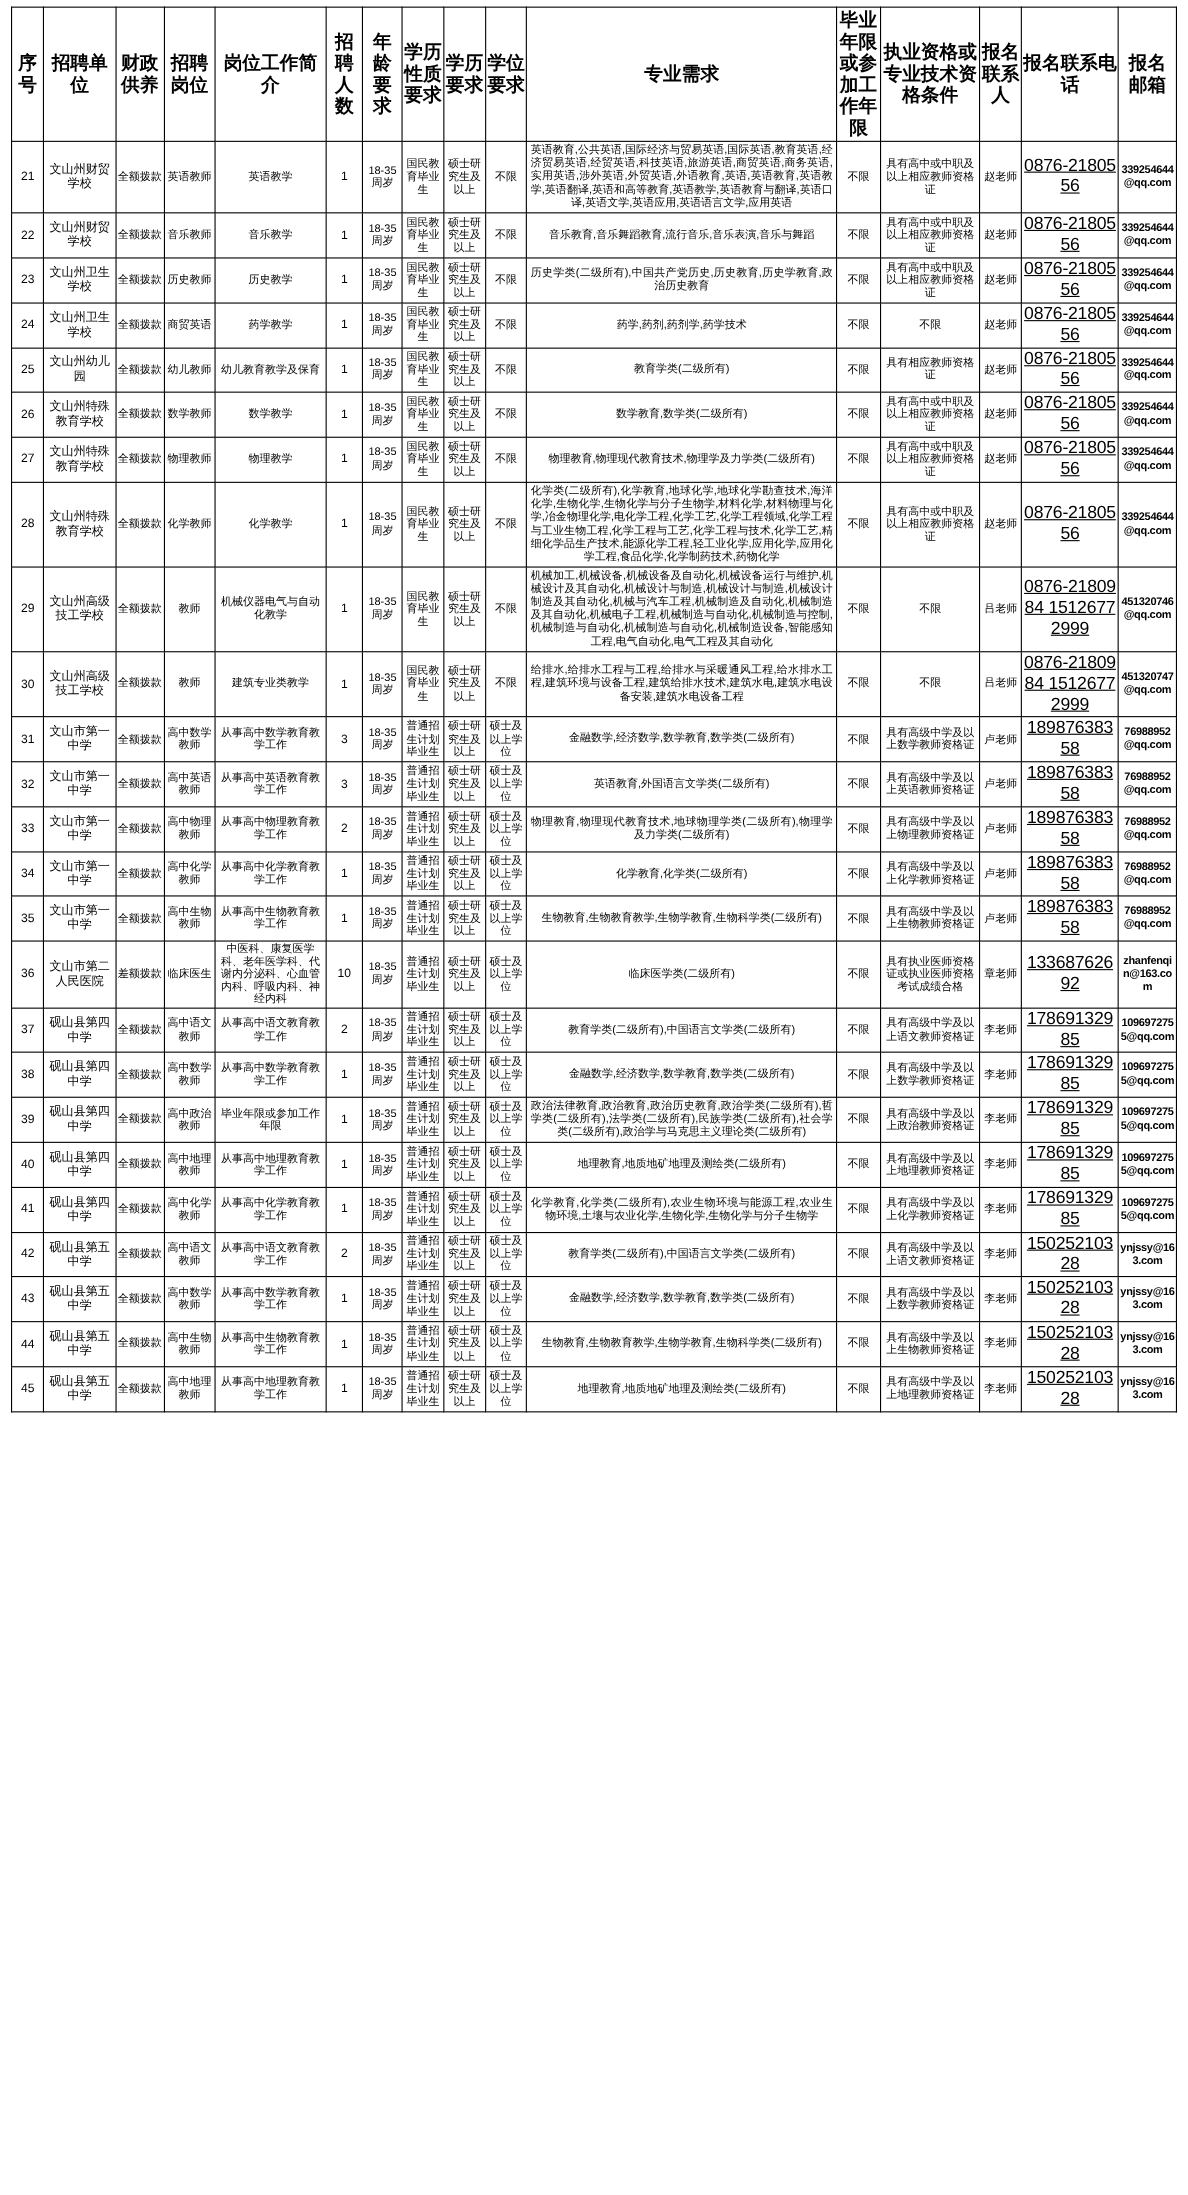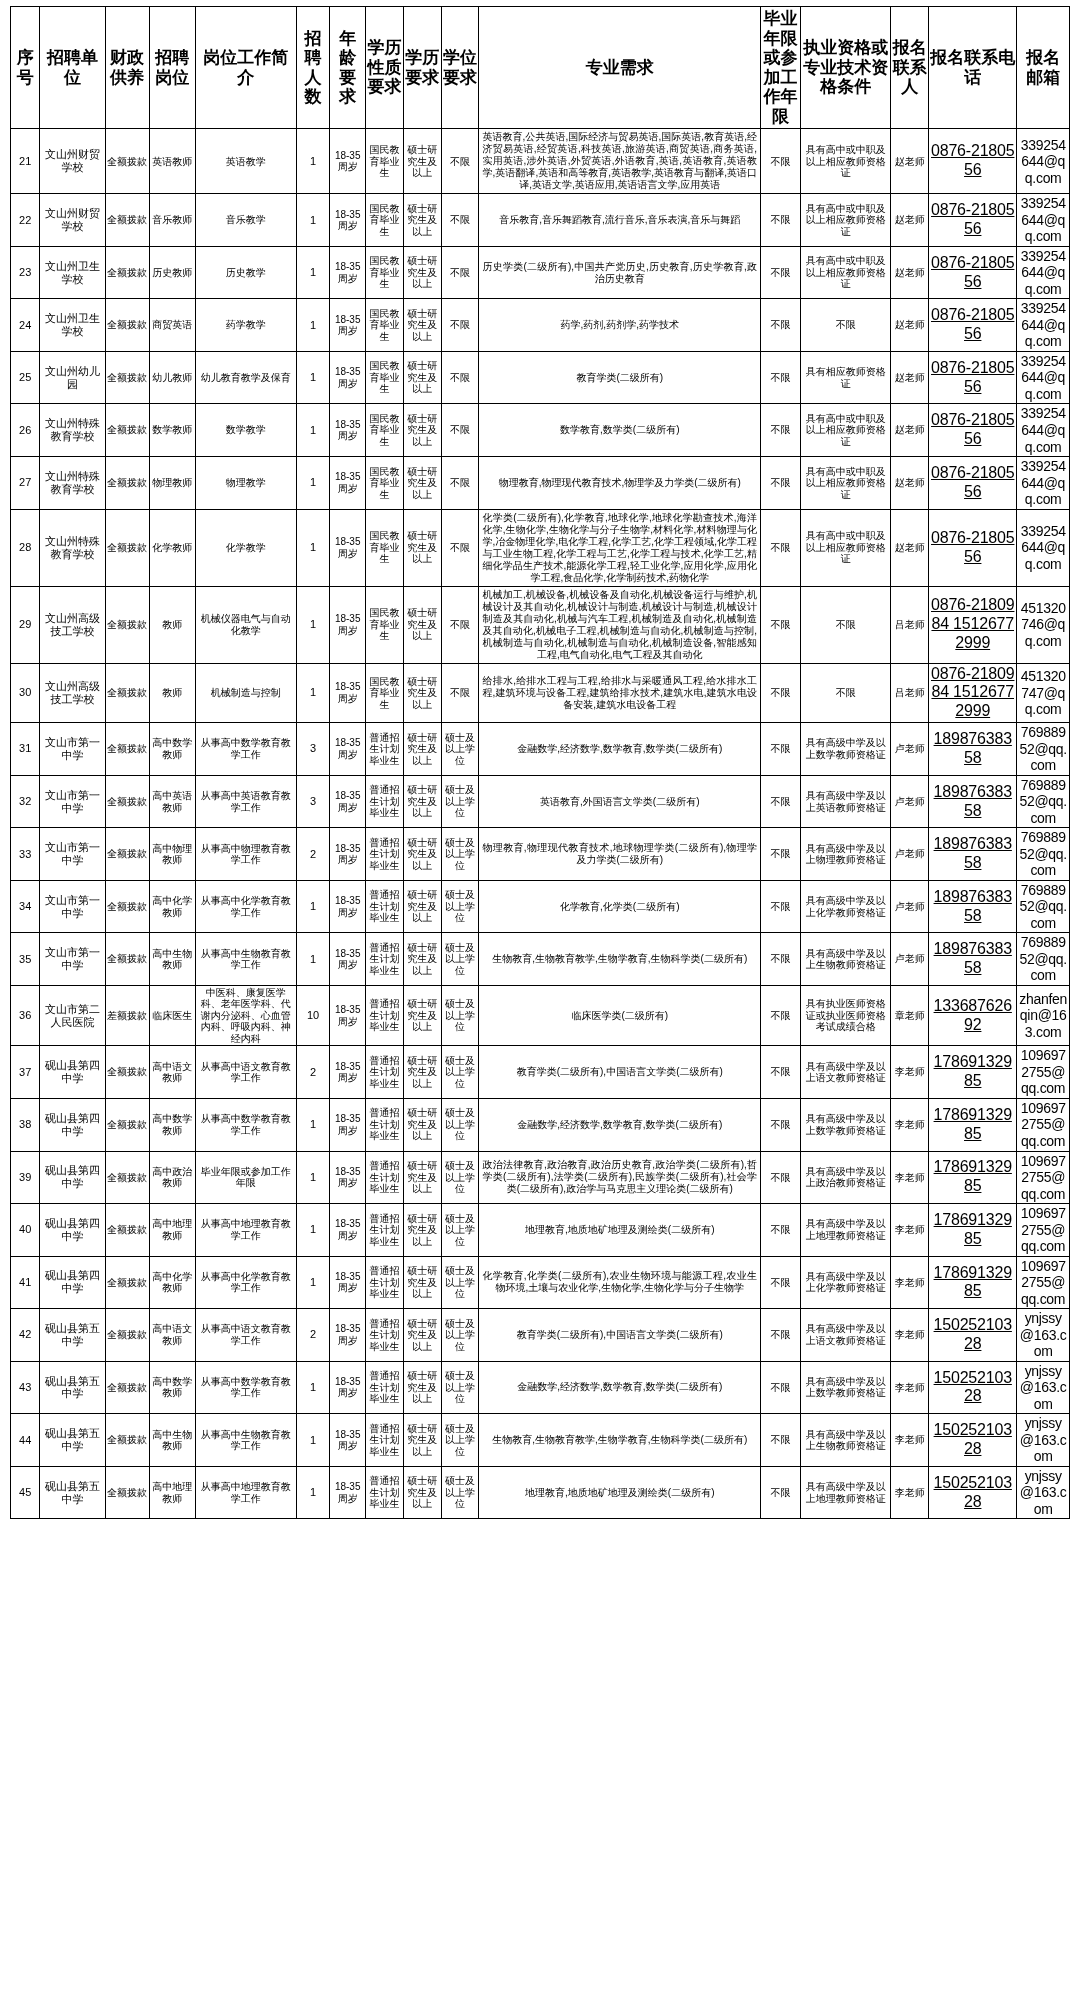--- a/index.html
+++ b/index.html
@@ -24,21 +24,21 @@
   col.c10{width:268px}
   col.c11{width:38px}
   col.c12{width:86px}
   col.c13{width:36px}
   col.c14{width:84px}
   col.c15{width:50px}
   .major{text-align:center;font-size:10px;line-height:1.2;padding:2px 3px;margin-top:12px;}
   .major.just{text-align:justify;text-align-last:center;}
   .tight{font-size:10px;line-height:1.15;}
   .phone{font-size:16px;letter-spacing:-0.2px;text-decoration:underline;}
-  .mail{font-size:14px;letter-spacing:-0.3px;word-break:break-all;}
+  .mail{font-size:10px;letter-spacing:-0.3px;word-break:break-all;font-weight:bold;}
 </style>
 </head>
 <body>
 
 <div id="sheet">
   <table>
     <colgroup>
       <col class="c0">
         <col class="c1">
         <col class="c2">
@@ -237,21 +237,21 @@
           <td class="tight">不限</td>
           <td class="tight">吕老师</td>
           <td class="phone">0876-2180984 15126772999</td>
           <td class="mail">451320746@qq.com</td>
         </tr>
         <tr>
           <td class="lead">30</td>
           <td class="lead">文山州高级技工学校</td>
           <td class="tight">全额拨款</td>
           <td class="tight">教师</td>
-          <td class="tight">机械制造与控制</td>
+          <td class="tight">建筑专业类教学</td>
           <td class="lead">1</td>
           <td class="tight">18-35周岁</td>
           <td class="tight">国民教育毕业生</td>
           <td class="tight">硕士研究生及以上</td>
           <td class="tight">不限</td>
           <td class="major just">给排水,给排水工程与工程,给排水与采暖通风工程,给水排水工程,建筑环境与设备工程,建筑给排水技术,建筑水电,建筑水电设备安装,建筑水电设备工程</td>
           <td class="tight">不限</td>
           <td class="tight">不限</td>
           <td class="tight">吕老师</td>
           <td class="phone">0876-2180984 15126772999</td>

